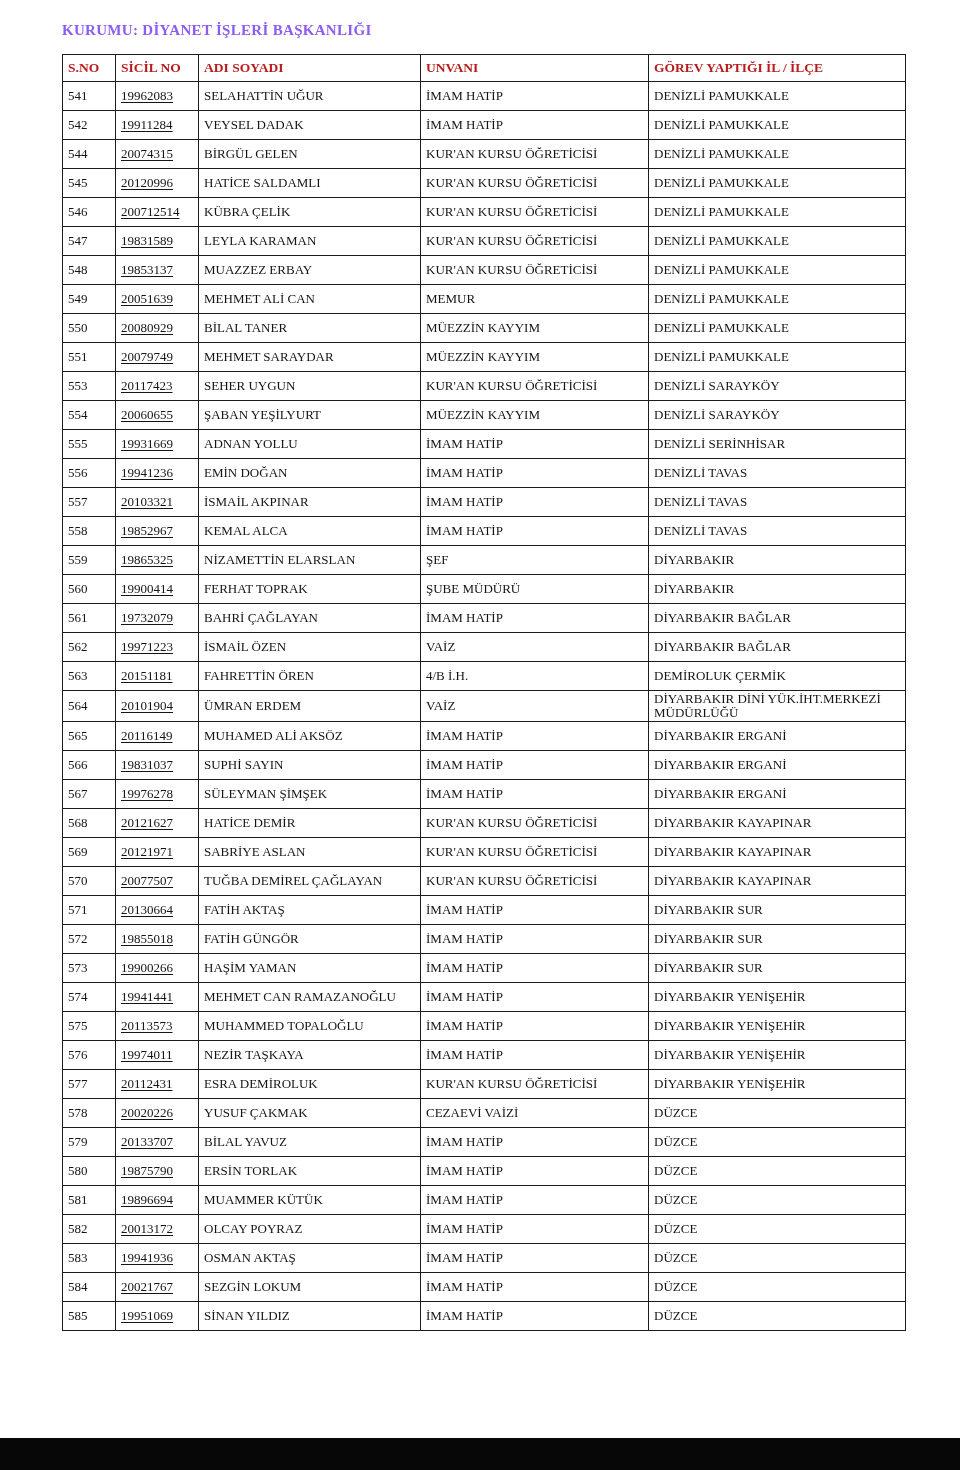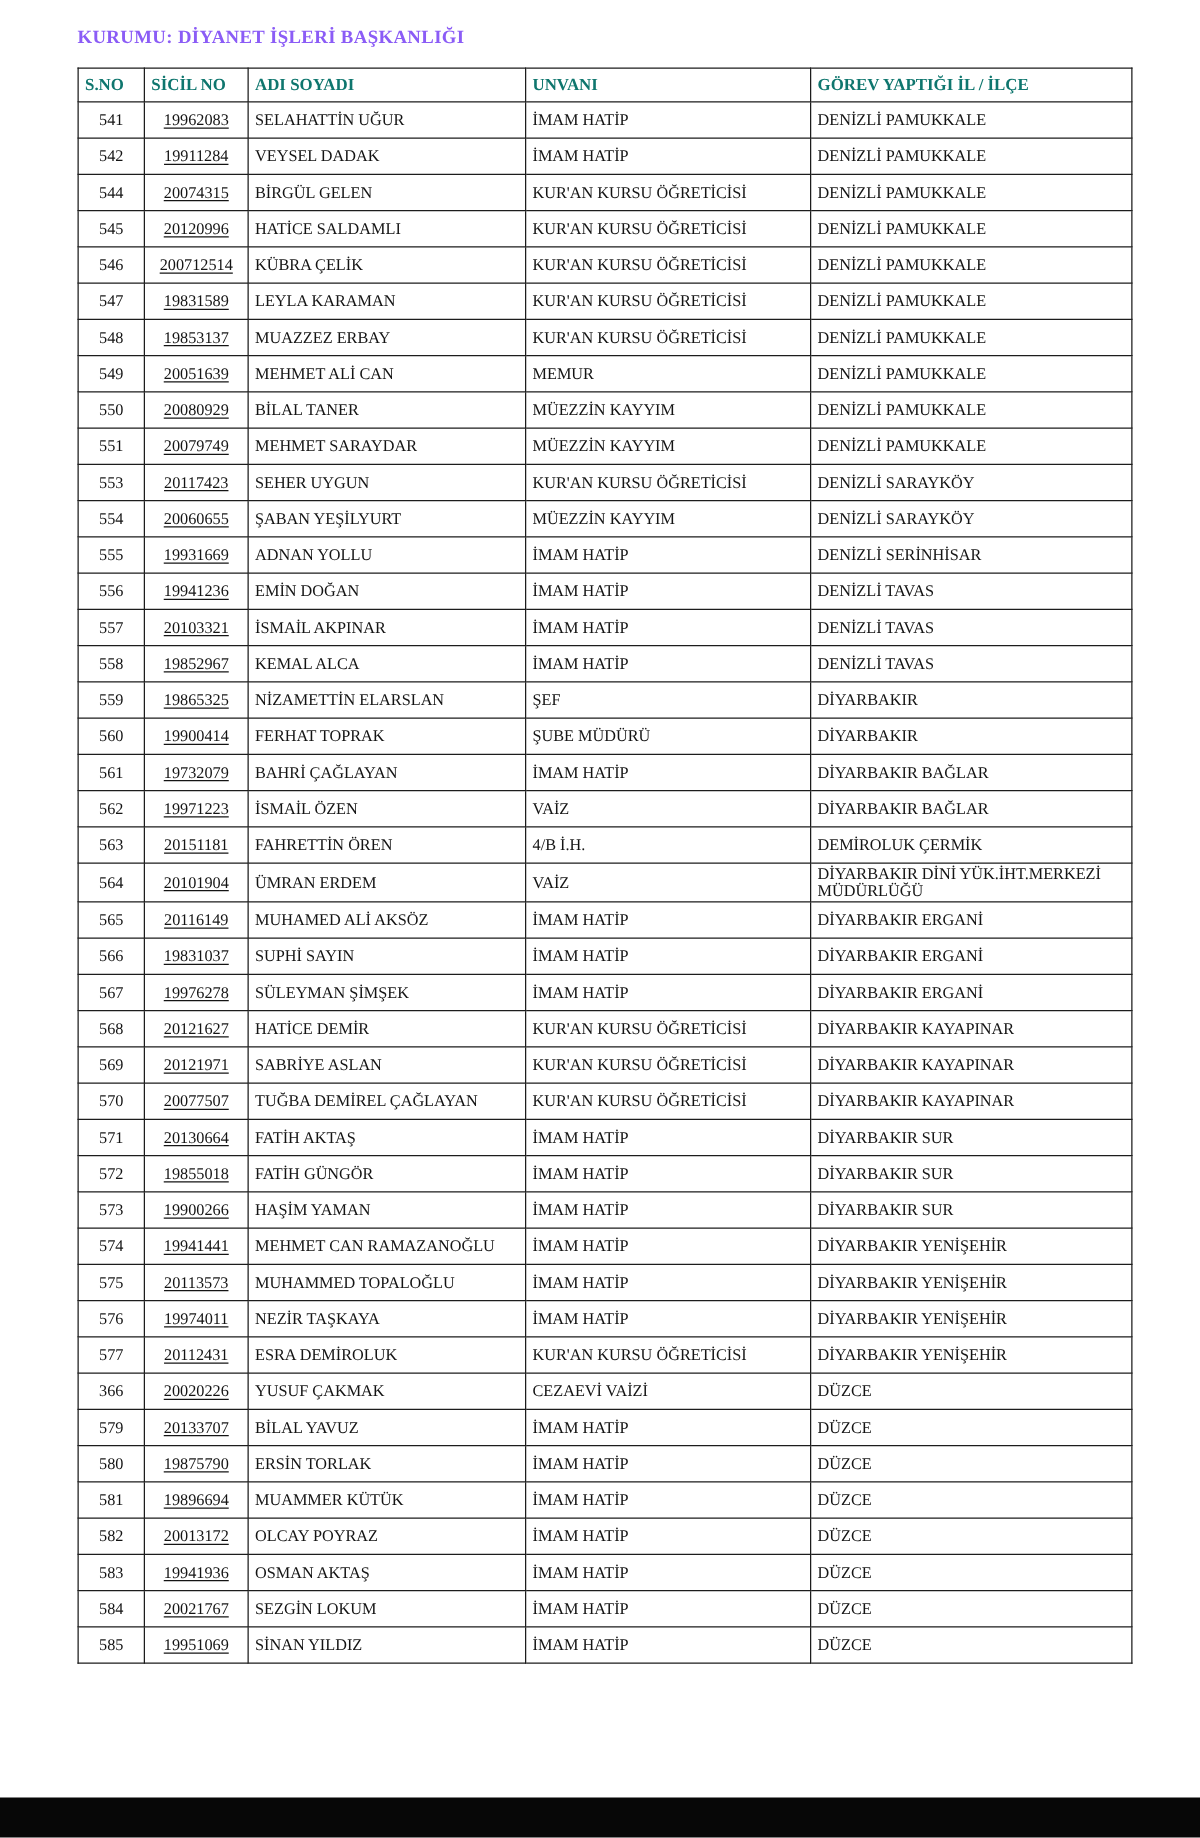--- a/index.html
+++ b/index.html
@@ -37,33 +37,33 @@
     border: 1.4px solid #1c1c1c;
     overflow: hidden;
     vertical-align: middle;
   }
   table.personnel th {
     font-size: 13.5px;
     font-weight: bold;
     text-align: left;
     padding: 3px 5px;
     height: 20px;
-    color: #0f766e;
+    color: #b91c1c;
   }
   table.personnel td {
     font-size: 13px;
     padding: 1px 5px;
     height: 26px;
     line-height: 1.08;
     color: #141414;
   }
-  th.col-sno, td.col-sno { text-align: center; }
+  th.col-sno, td.col-sno { text-align: left; }
   th.col-sicil { text-align: left; }
   td.col-sicil {
-    text-align: center;
+    text-align: left;
     text-decoration: underline;
     text-underline-offset: 2px;
   }
   td.col-name, td.col-title, td.col-loc { text-align: left; }
   td.col-loc { font-size: 12.5px; }
   .scan-bar {
     position: absolute;
     left: 0;
     top: 1438px;
     width: 960px;
@@ -333,21 +333,21 @@
         <td class="col-loc">DİYARBAKIR YENİŞEHİR</td>
       </tr>
       <tr>
         <td class="col-sno">577</td>
         <td class="col-sicil">20112431</td>
         <td class="col-name">ESRA DEMİROLUK</td>
         <td class="col-title">KUR'AN KURSU ÖĞRETİCİSİ</td>
         <td class="col-loc">DİYARBAKIR YENİŞEHİR</td>
       </tr>
       <tr>
-        <td class="col-sno">366</td>
+        <td class="col-sno">578</td>
         <td class="col-sicil">20020226</td>
         <td class="col-name">YUSUF ÇAKMAK</td>
         <td class="col-title">CEZAEVİ VAİZİ</td>
         <td class="col-loc">DÜZCE</td>
       </tr>
       <tr>
         <td class="col-sno">579</td>
         <td class="col-sicil">20133707</td>
         <td class="col-name">BİLAL YAVUZ</td>
         <td class="col-title">İMAM HATİP</td>

